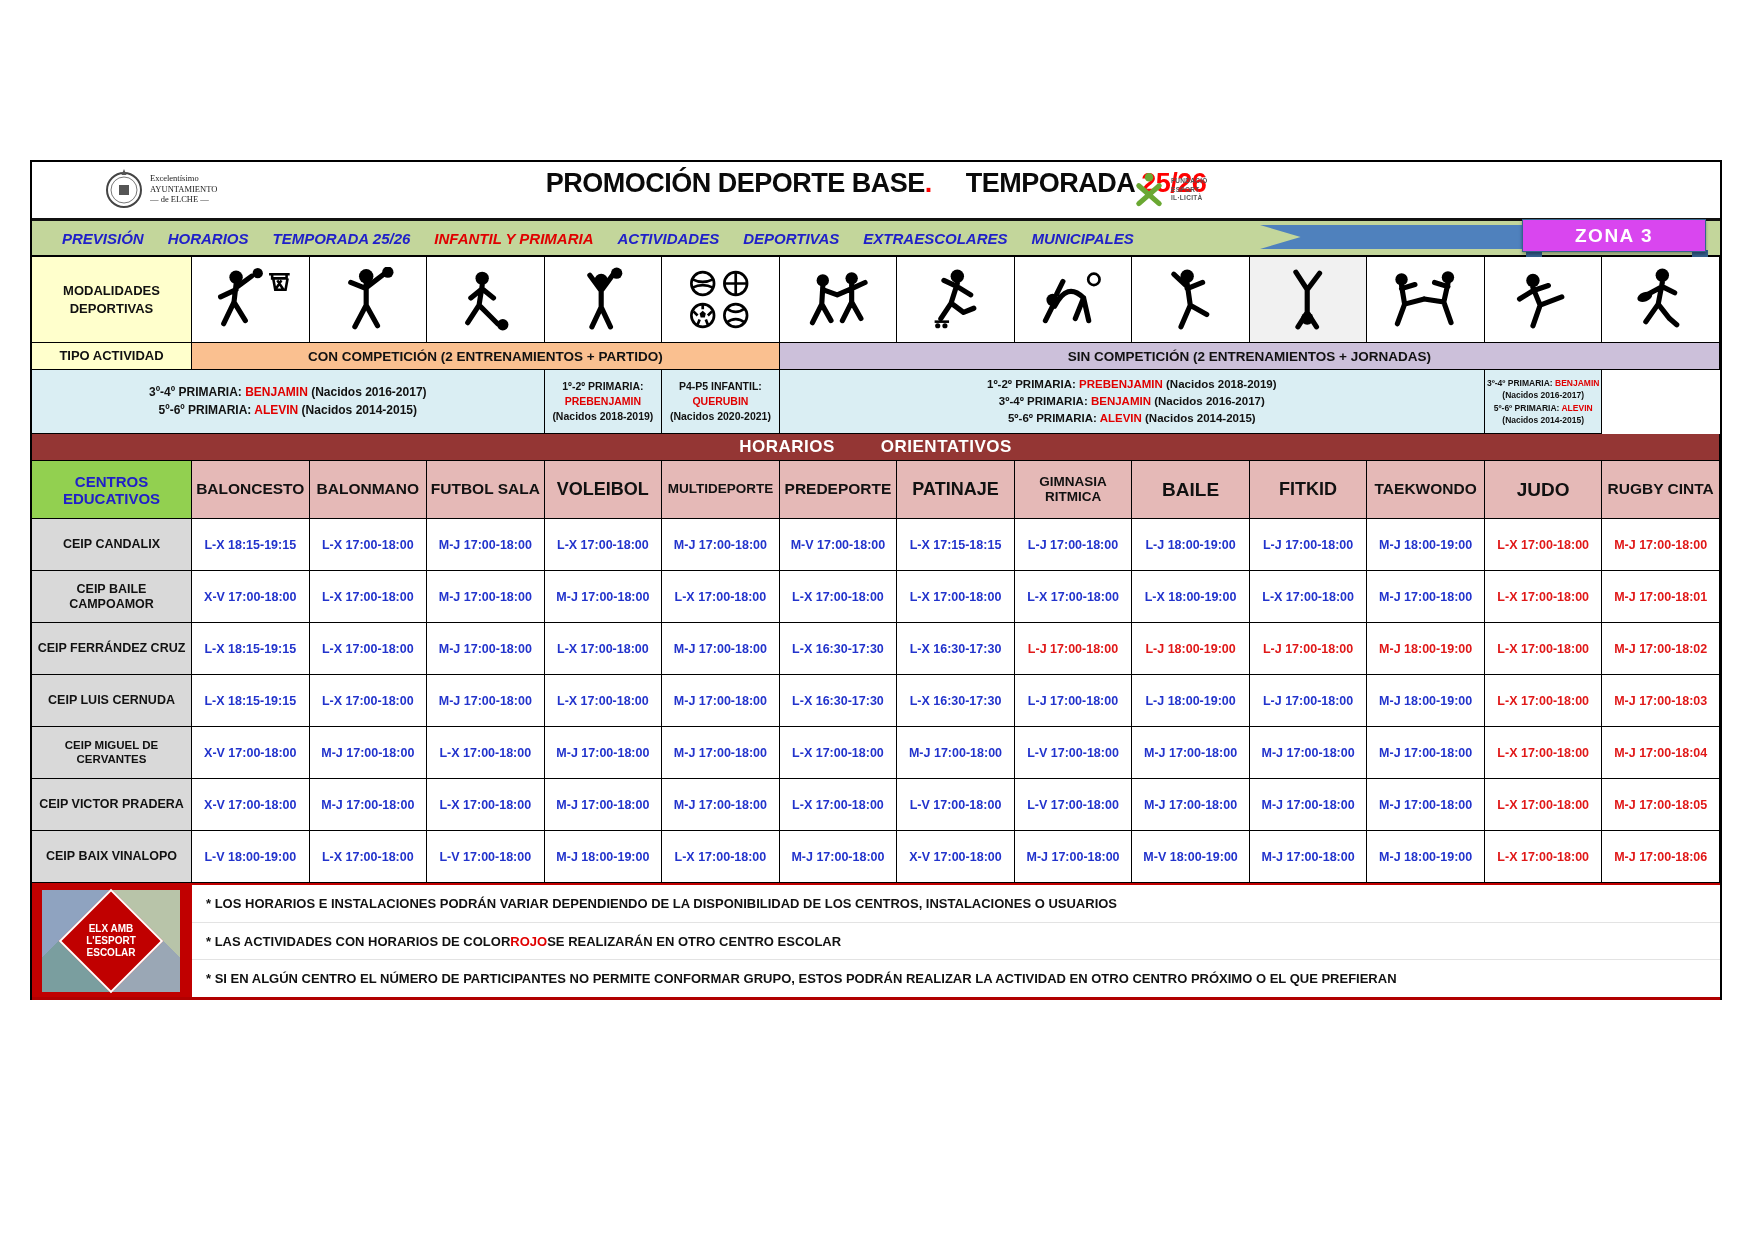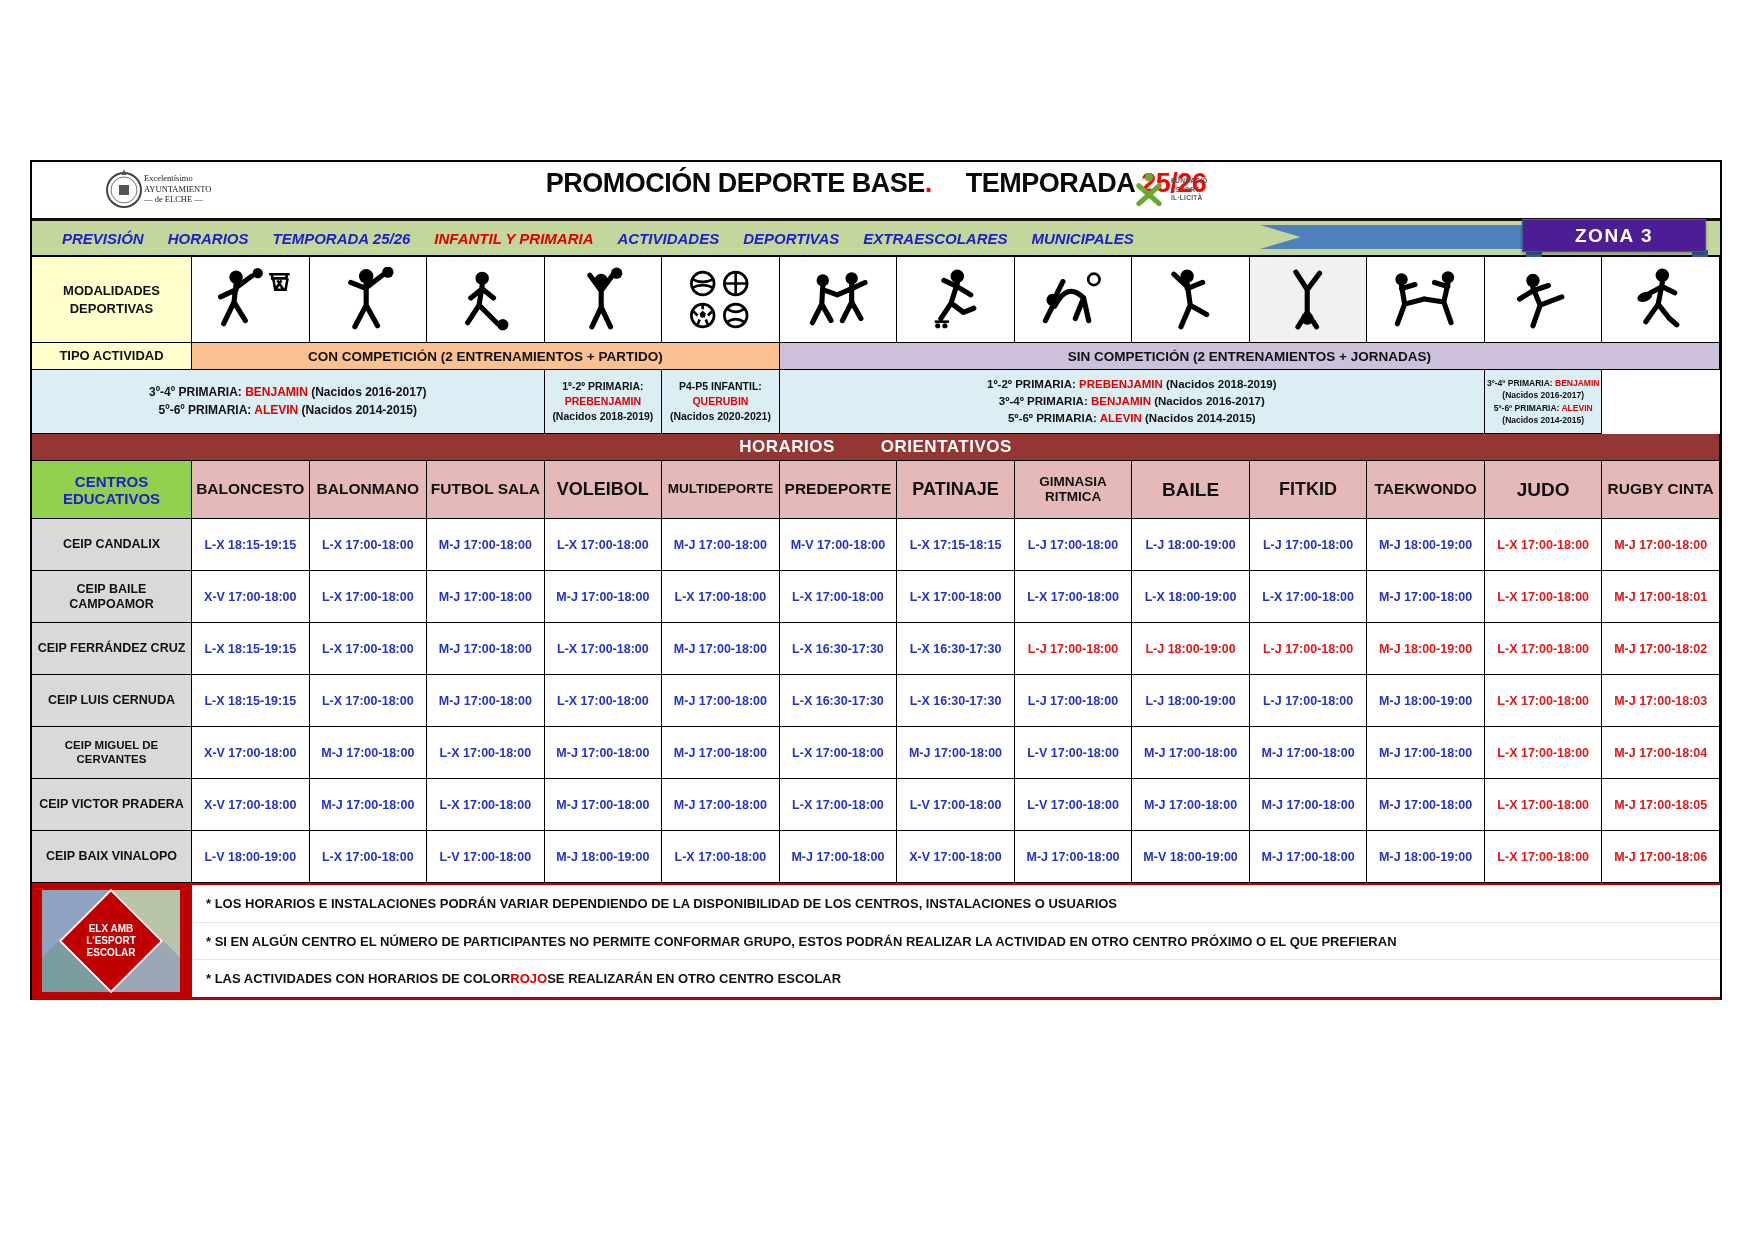--- a/index.html
+++ b/index.html
@@ -1,41 +1,41 @@
 <!DOCTYPE html>
 <html><head>
 <meta charset="utf-8">
 <style>
   html,body{margin:0;padding:0;background:#fff;}
   body{width:1755px;height:1241px;position:relative;font-family:"Liberation Sans",sans-serif;}
   .sheet{position:absolute;left:30px;top:160px;width:1692px;border:2px solid #000;border-bottom:none;box-sizing:border-box;background:#fff;}
 
   
   .sheet-header{position:relative;height:56px;border-bottom:3px solid #111;}
-  .seal{position:absolute;left:72px;top:4px;display:flex;align-items:center;}
+  .seal{position:absolute;left:72px;top:4px;display:flex;align-items:center;gap:6px;}
   .seal svg{width:40px;height:46px;}
   .seal-text{font-family:"Liberation Serif",serif;font-size:8.5px;color:#222;line-height:1.25;}
   .title{position:absolute;left:0;right:0;top:6px;text-align:center;font-size:27px;font-weight:bold;letter-spacing:-.5px;color:#0a0a0a;}
   .title .red{color:#ff0000;}
   .title .gap{display:inline-block;width:34px;}
   .fund{position:absolute;left:1100px;top:8px;display:flex;align-items:center;gap:5px;}
   .fund svg{width:34px;height:40px;}
   .fund-text{font-size:6.5px;font-weight:bold;color:#555;line-height:1.3;letter-spacing:.3px;}
 
   
   .nav{position:relative;height:34px;background:#c3d69b;border-bottom:2px solid #000;display:flex;align-items:center;}
   .nav-items{display:flex;gap:24px;padding-left:30px;white-space:nowrap;font-style:italic;}
   .nav-item{font-size:15px;font-weight:bold;color:#2020c8;}
   .nav-item.rednav{color:#e00000;}
   .ribbon{position:absolute;right:10px;top:-4px;width:450px;height:40px;}
   .ribbon-flag{position:absolute;left:0;top:8px;width:290px;height:24px;background:#4f81bd;clip-path:polygon(0 0,100% 0,100% 100%,0 100%,14% 50%);}
   .ribbon-fold{position:absolute;bottom:0;width:16px;height:7px;background:#345f8d;}
   .ribbon-fold.left{right:168px;}
   .ribbon-fold.right{right:2px;}
-  .ribbon-box{position:absolute;right:4px;top:2px;width:182px;height:31px;background:#4c1d95;border:1px solid #36648b;display:flex;align-items:center;justify-content:center;box-shadow:0 2px 3px rgba(0,0,0,.35);margin-left:28px;}
+  .ribbon-box{position:absolute;right:4px;top:2px;width:182px;height:31px;background:#d946ef;border:1px solid #36648b;display:flex;align-items:center;justify-content:center;box-shadow:0 2px 3px rgba(0,0,0,.35);margin-left:28px;}
   .ribbon-box span{color:#fff;font-weight:bold;font-size:19px;letter-spacing:1.5px;}
 
   
   .grid{display:grid;grid-template-columns:160px repeat(13,1fr);}
   .cell{box-sizing:border-box;border-right:1.8px solid #000;border-bottom:1.8px solid #000;display:flex;align-items:center;justify-content:center;text-align:center;overflow:hidden;}
   .r-icons{height:86px;}
   .r-tipo{height:27px;}
   .r-part{height:64px;}
   .r-banner{height:27px;}
   .r-hdr{height:58px;}
@@ -418,23 +418,23 @@
               <div>ESCOLAR</div>
             </div>
         </div>
       </div>
     </div>
     <div class="notes" id="notes">
         <div class="note">
           <span>* LOS HORARIOS E INSTALACIONES PODRÁN VARIAR DEPENDIENDO DE LA DISPONIBILIDAD DE LOS CENTROS, INSTALACIONES O USUARIOS</span>
         </div>
         <div class="note">
-          <span>* SI EN ALGÚN CENTRO EL NÚMERO DE PARTICIPANTES NO PERMITE CONFORMAR GRUPO, ESTOS PODRÁN REALIZAR LA ACTIVIDAD EN OTRO CENTRO PRÓXIMO O EL QUE PREFIERAN</span>
-        </div>
-        <div class="note">
           <span>* LAS ACTIVIDADES CON HORARIOS DE COLOR </span>
           <span class="red">ROJO</span>
           <span>  SE REALIZARÁN EN OTRO CENTRO ESCOLAR</span>
         </div>
+        <div class="note">
+          <span>* SI EN ALGÚN CENTRO EL NÚMERO DE PARTICIPANTES NO PERMITE CONFORMAR GRUPO, ESTOS PODRÁN REALIZAR LA ACTIVIDAD EN OTRO CENTRO PRÓXIMO O EL QUE PREFIERAN</span>
+        </div>
       </div>
   </div>
 
 </div>
 
 </body></html>

